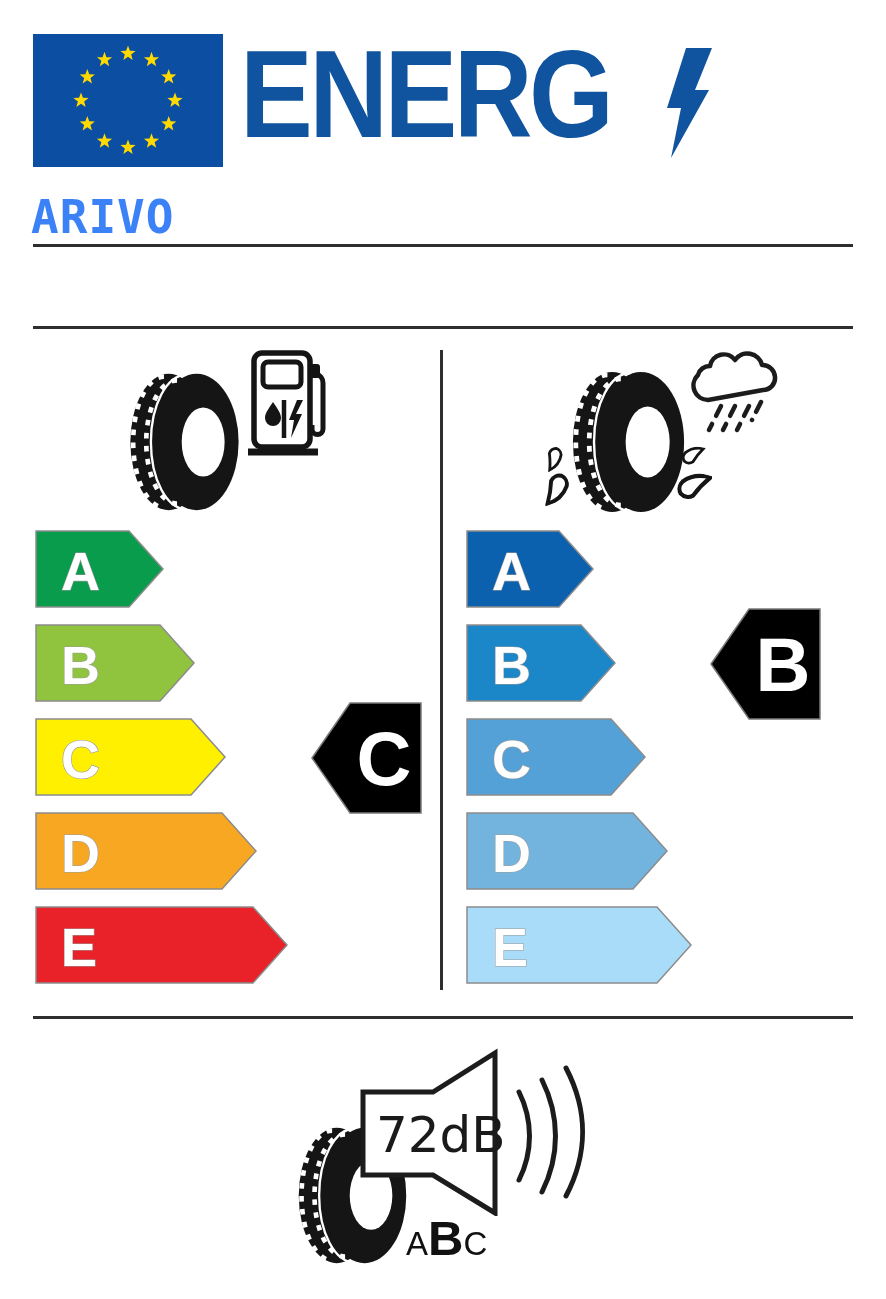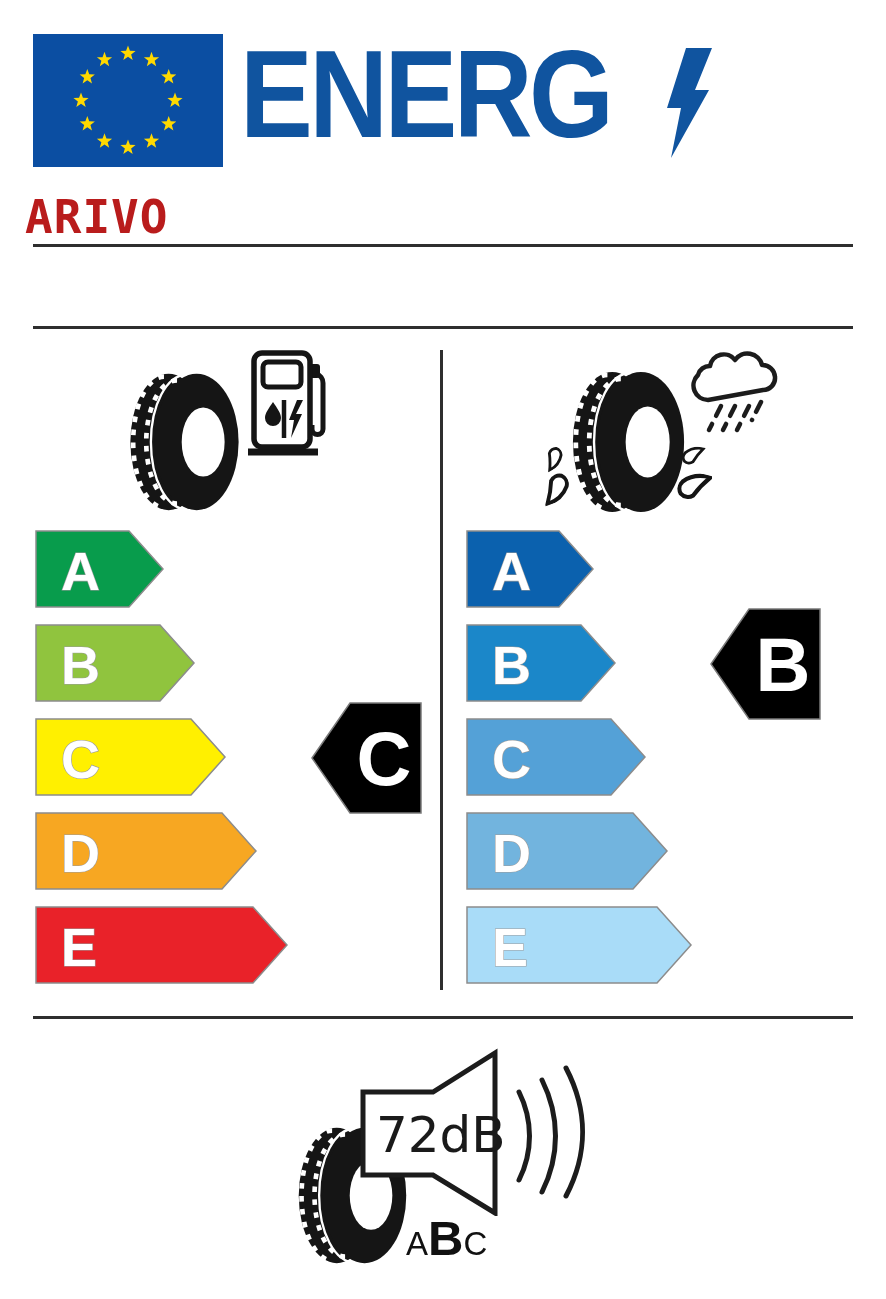--- a/index.html
+++ b/index.html
@@ -11,23 +11,23 @@
   
   .energ-logo{
     position:absolute;left:240px;top:40px;height:118px;display:flex;align-items:flex-start;
   }
   .energ-text{
     font-family:"Liberation Sans",sans-serif;font-weight:bold;font-size:124px;line-height:108px;
     color:#10549f;letter-spacing:-4px;transform:scaleX(0.88);transform-origin:left top;
     white-space:nowrap;
   }
   .brand-name{
-    position:absolute;left:25px;top:190px;
+    position:absolute;left:31px;top:190px;
     font-family:"DejaVu Sans Mono","Liberation Mono",monospace;
-    font-weight:bold;font-size:46px;color:#b91c1c;letter-spacing:1px;
+    font-weight:bold;font-size:46px;color:#3b82f6;letter-spacing:1px;
   }
   .hline{position:absolute;left:33px;width:820px;height:3px;background:#2e2e2e;}
   .vline{position:absolute;left:440px;top:350px;width:3px;height:640px;background:#2e2e2e;}
   
   .noise-abc{
     position:absolute;left:406px;top:1214px;display:flex;align-items:baseline;
     color:#111;line-height:1;
   }
   .noise-abc .g-small{font-size:33px;font-weight:400;}
   .noise-abc .g-big{font-size:49px;font-weight:bold;}

